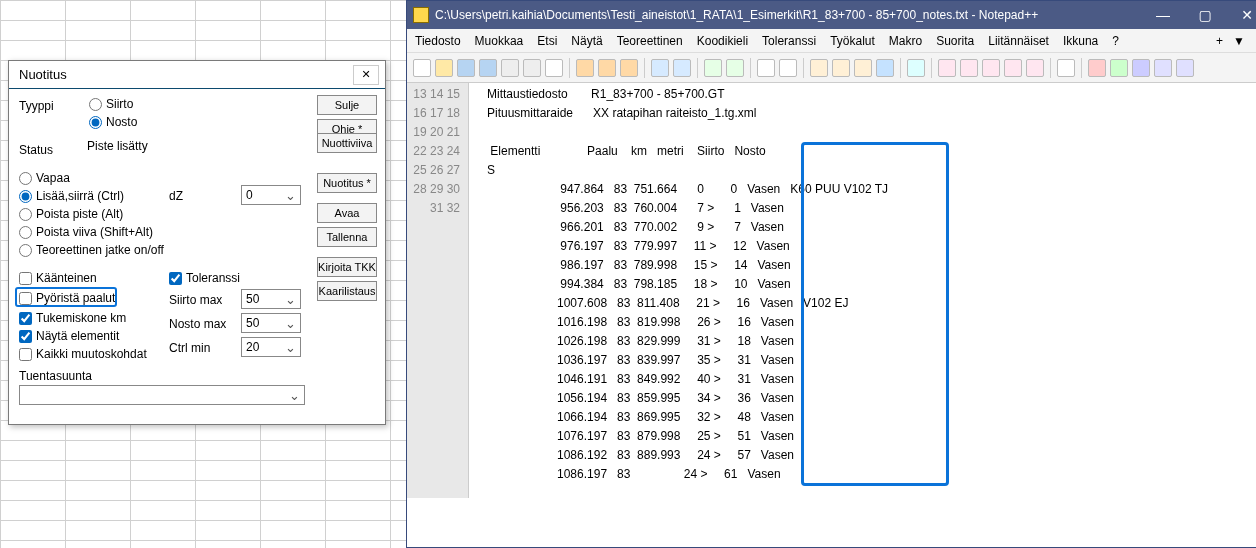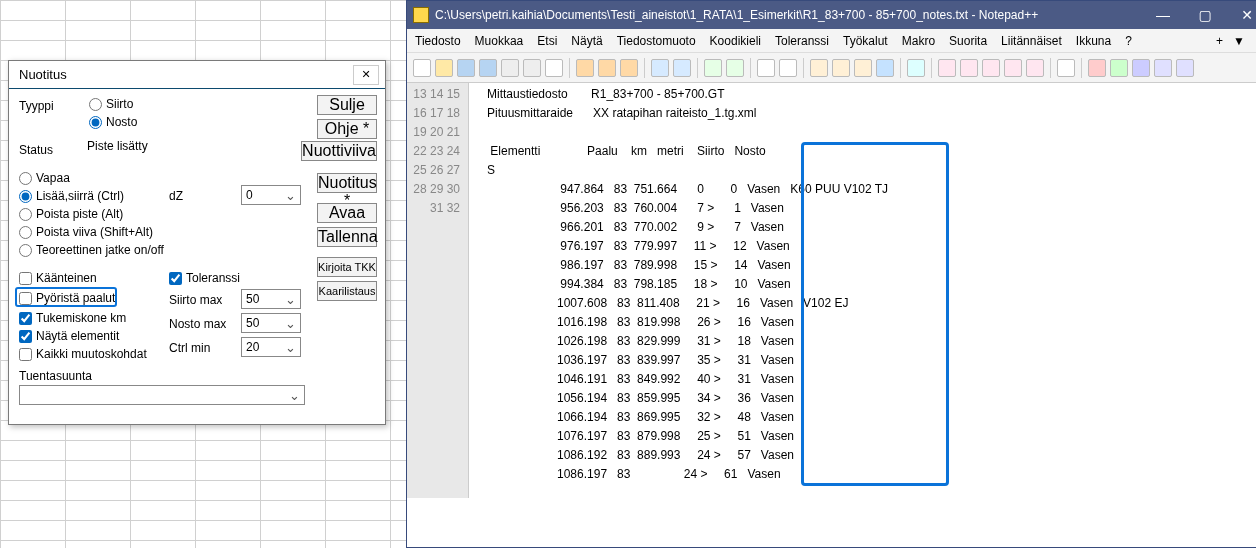--- a/index.html
+++ b/index.html
@@ -14,21 +14,21 @@
 
 .dlg { position: absolute; left: 8px; top: 60px; width: 378px; height: 365px; background: #fff; border: 1px solid #7a7a7a; box-shadow: 2px 2px 6px rgba(0,0,0,.25); }
 .dlg-title { height: 28px; display: flex; align-items: center; justify-content: space-between; padding: 0 6px 0 10px; border-bottom: 1px solid #0c4a6e; font-size: 13px; background: #fff; }
 .dlg-close { width: 26px; height: 20px; background: #fff; border: 1px solid #ccc; display: flex; align-items: center; justify-content: center; font-size: 11px; }
 .dlg-body { position: relative; height: calc(100% - 28px); }
 .lbl { position: absolute; font-size: 12px; }
 .radio, .check { position: absolute; display: flex; align-items: center; gap: 4px; font-size: 12px; }
 .radio input, .check input { margin: 0; }
 .check input[type=checkbox] { accent-color: #0067c0; }
 .radio input[type=radio] { accent-color: #0067c0; }
-.dlg-btn { position: absolute; right: 8px; width: 60px; height: 20px; font-size: 16px; background: #f3f3f3; border: 1px solid #888; text-align: center; line-height: 18px; cursor: pointer; }
+.dlg-btn { position: absolute; right: 8px; width: 60px; height: 20px; font-size: 11px; background: #f3f3f3; border: 1px solid #888; text-align: center; line-height: 18px; cursor: pointer; }
 .txt { position: absolute; height: 20px; border: 1px solid #888; background: #fff; font-size: 12px; padding: 0 4px; }
 .sel { position: absolute; height: 20px; border: 1px solid #888; background: #fff; font-size: 12px; padding: 0 4px; display: flex; align-items: center; justify-content: space-between; }
 .sel::after { content: "⌄"; font-size: 13px; color: #555; }
 .highlight-box { position: absolute; border: 2px solid #0a73d9; border-radius: 3px; pointer-events: none; }
 
 
 .npp { position: absolute; left: 386px; top: 0; width: 868px; height: 548px; background: #fff; border: 1px solid #374a7b; margin-left: 20px; }
 .npp-title { height: 28px; background: #4b5a85; color: #fff; display: flex; align-items: center; padding: 0 6px; font-size: 12px; }
 .npp-title .icon { width: 16px; height: 16px; background: #ffd84d; border: 1px solid #8a6d00; margin-right: 6px; }
 .npp-title .wb { margin-left: auto; display: flex; gap: 2px; }
@@ -140,21 +140,21 @@
         <span>20</span>
       </div>
 
     <span class="lbl" style="left:10px;top:280px">Tuentasuunta</span>
     <div class="sel" style="left:10px;top:296px;width:286px">
         <span></span>
       </div>
 
     <div class="dlg-btn" style="top:6px">Sulje</div>
     <div class="dlg-btn" style="top:30px">Ohje *</div>
-    <div class="dlg-btn" style="top:52px;width:76px;overflow:hidden">Nuottiviiva</div>
+    <div class="dlg-btn" style="top:44px;width:60px;overflow:hidden">Nuottiviiva</div>
     <div class="dlg-btn" style="top:84px">Nuotitus *</div>
     <div class="dlg-btn" style="top:114px">Avaa</div>
     <div class="dlg-btn" style="top:138px">Tallenna</div>
     <div class="dlg-btn" style="top:168px;width:60px;font-size:11px;overflow:hidden">Kirjoita TKK *</div>
     <div class="dlg-btn" style="top:192px;width:60px;font-size:11px;overflow:hidden">Kaarilistaus *</div>
 
     <div class="highlight-box" style="left:6px;top:198px;width:102px;height:20px"></div>
   </div>
 </div>
 
@@ -166,21 +166,21 @@
       <div>—</div>
       <div>▢</div>
       <div>✕</div>
     </div>
   </div>
   <div class="npp-menu" id="npp-menu">
       <span>Tiedosto</span>
       <span>Muokkaa</span>
       <span>Etsi</span>
       <span>Näytä</span>
-      <span>Tiedostomuoto</span>
+      <span>Teoreettinen</span>
       <span>Koodikieli</span>
       <span>Toleranssi</span>
       <span>Työkalut</span>
       <span>Makro</span>
       <span>Suorita</span>
       <span>Liitännäiset</span>
       <span>Ikkuna</span>
       <span>?</span>
     <div class="right">
       <span>+</span>

